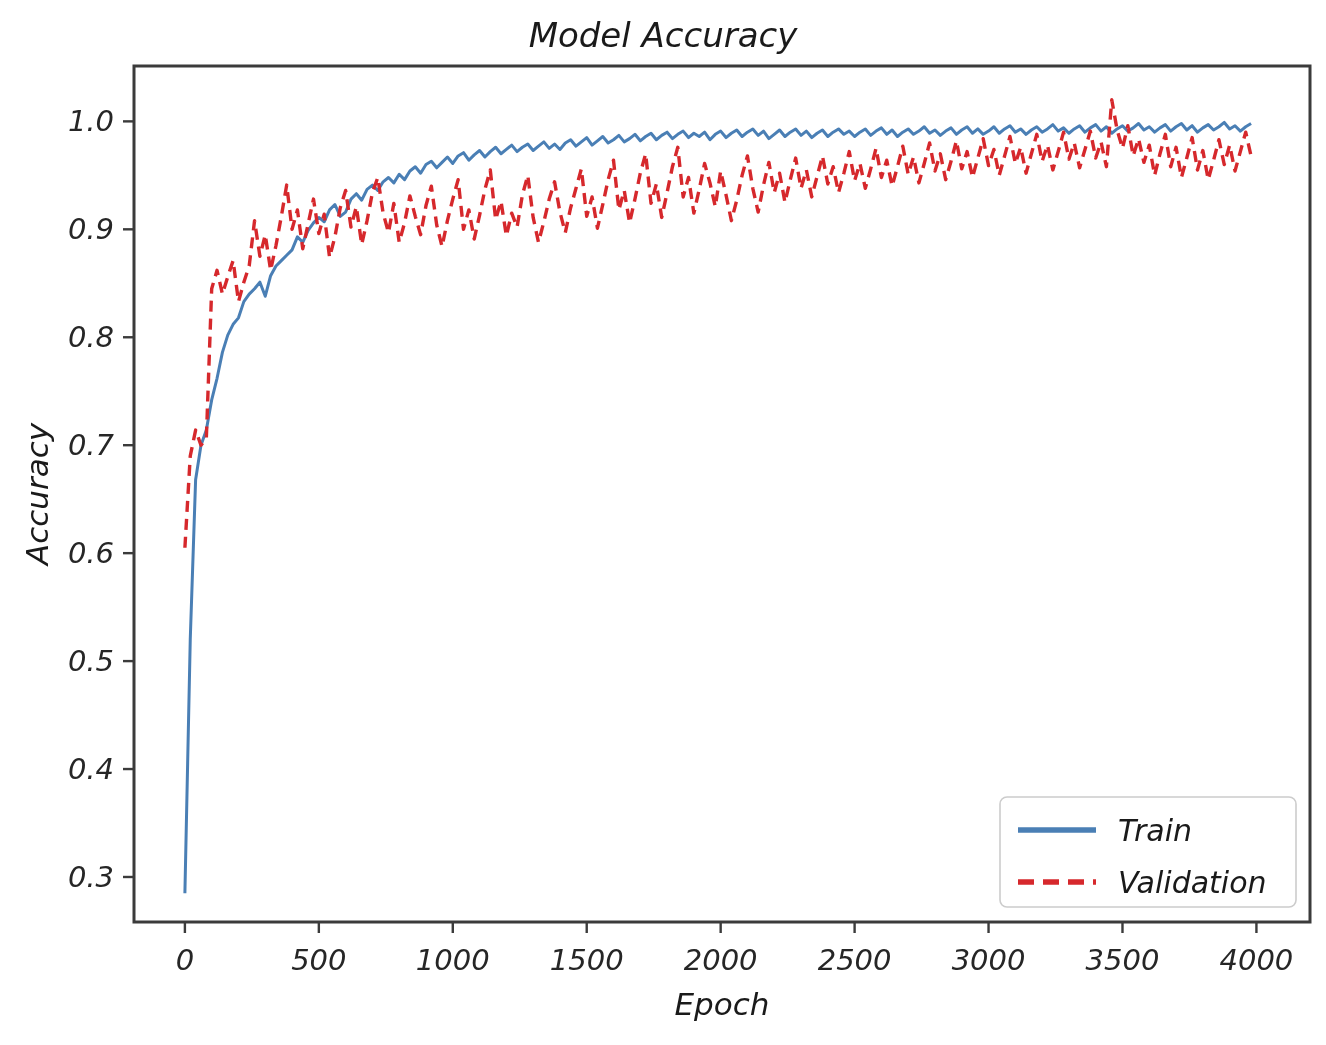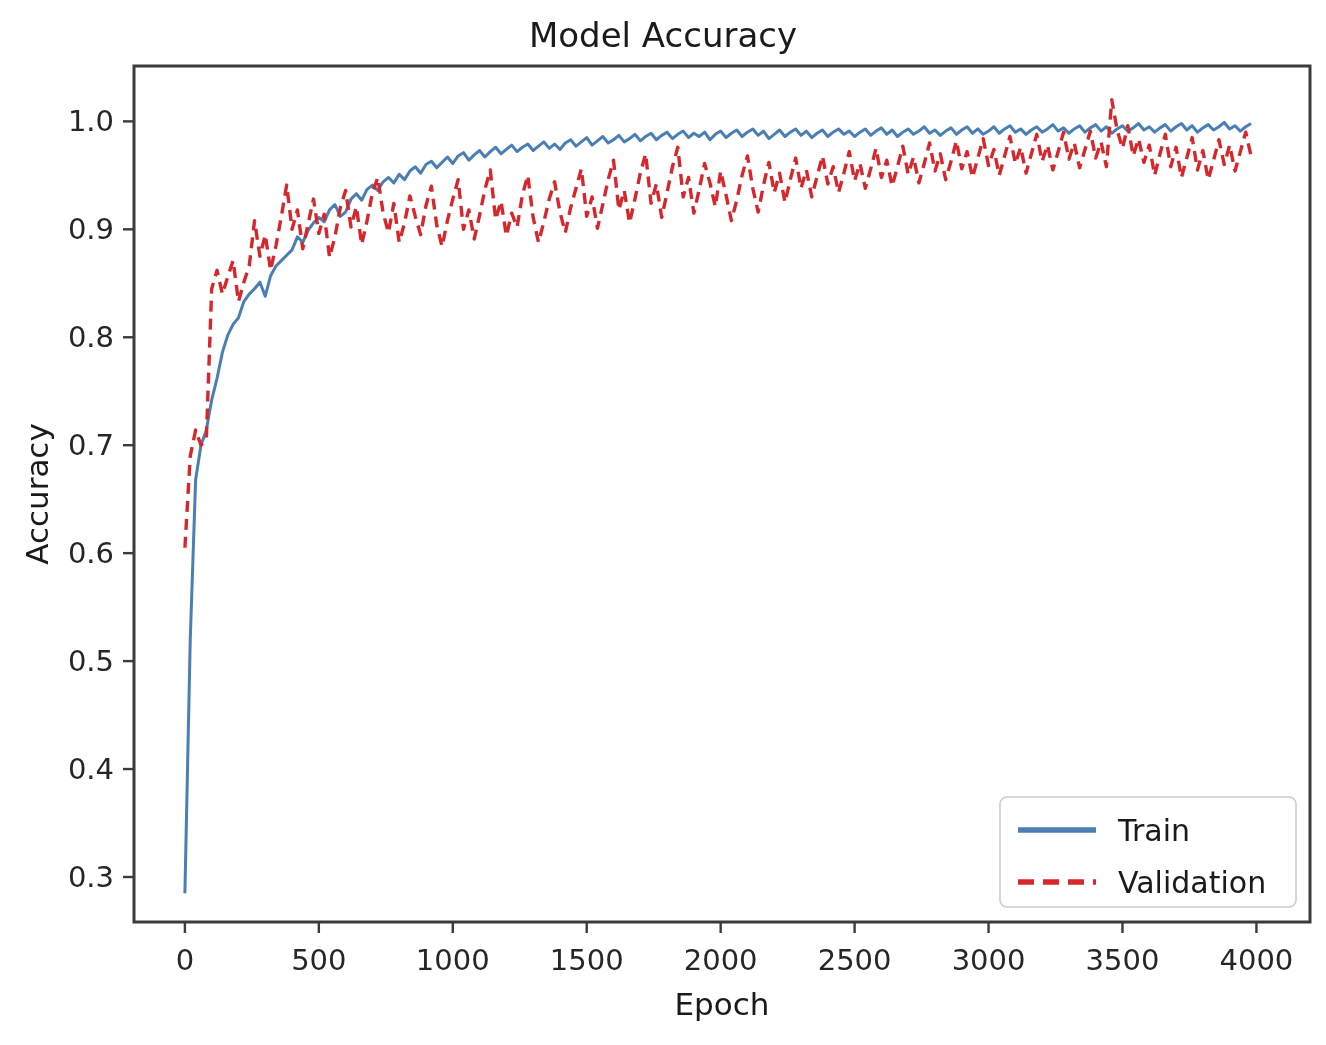--- a/index.html
+++ b/index.html
@@ -11,20 +11,21 @@
     width: 1326px;
     height: 1045px;
     font-family: "DejaVu Sans", sans-serif;
     overflow: hidden;
   }
   #figure {
     position: relative;
     width: 1100px;
     height: 1045px;
     background: #ffffff;
+    font-style: italic;
   }
   #plot-svg {
     position: absolute;
     left: 0;
     top: 0;
     width: 1326px;
     height: 1045px;
   }
   .axis-line {
     fill: none;

